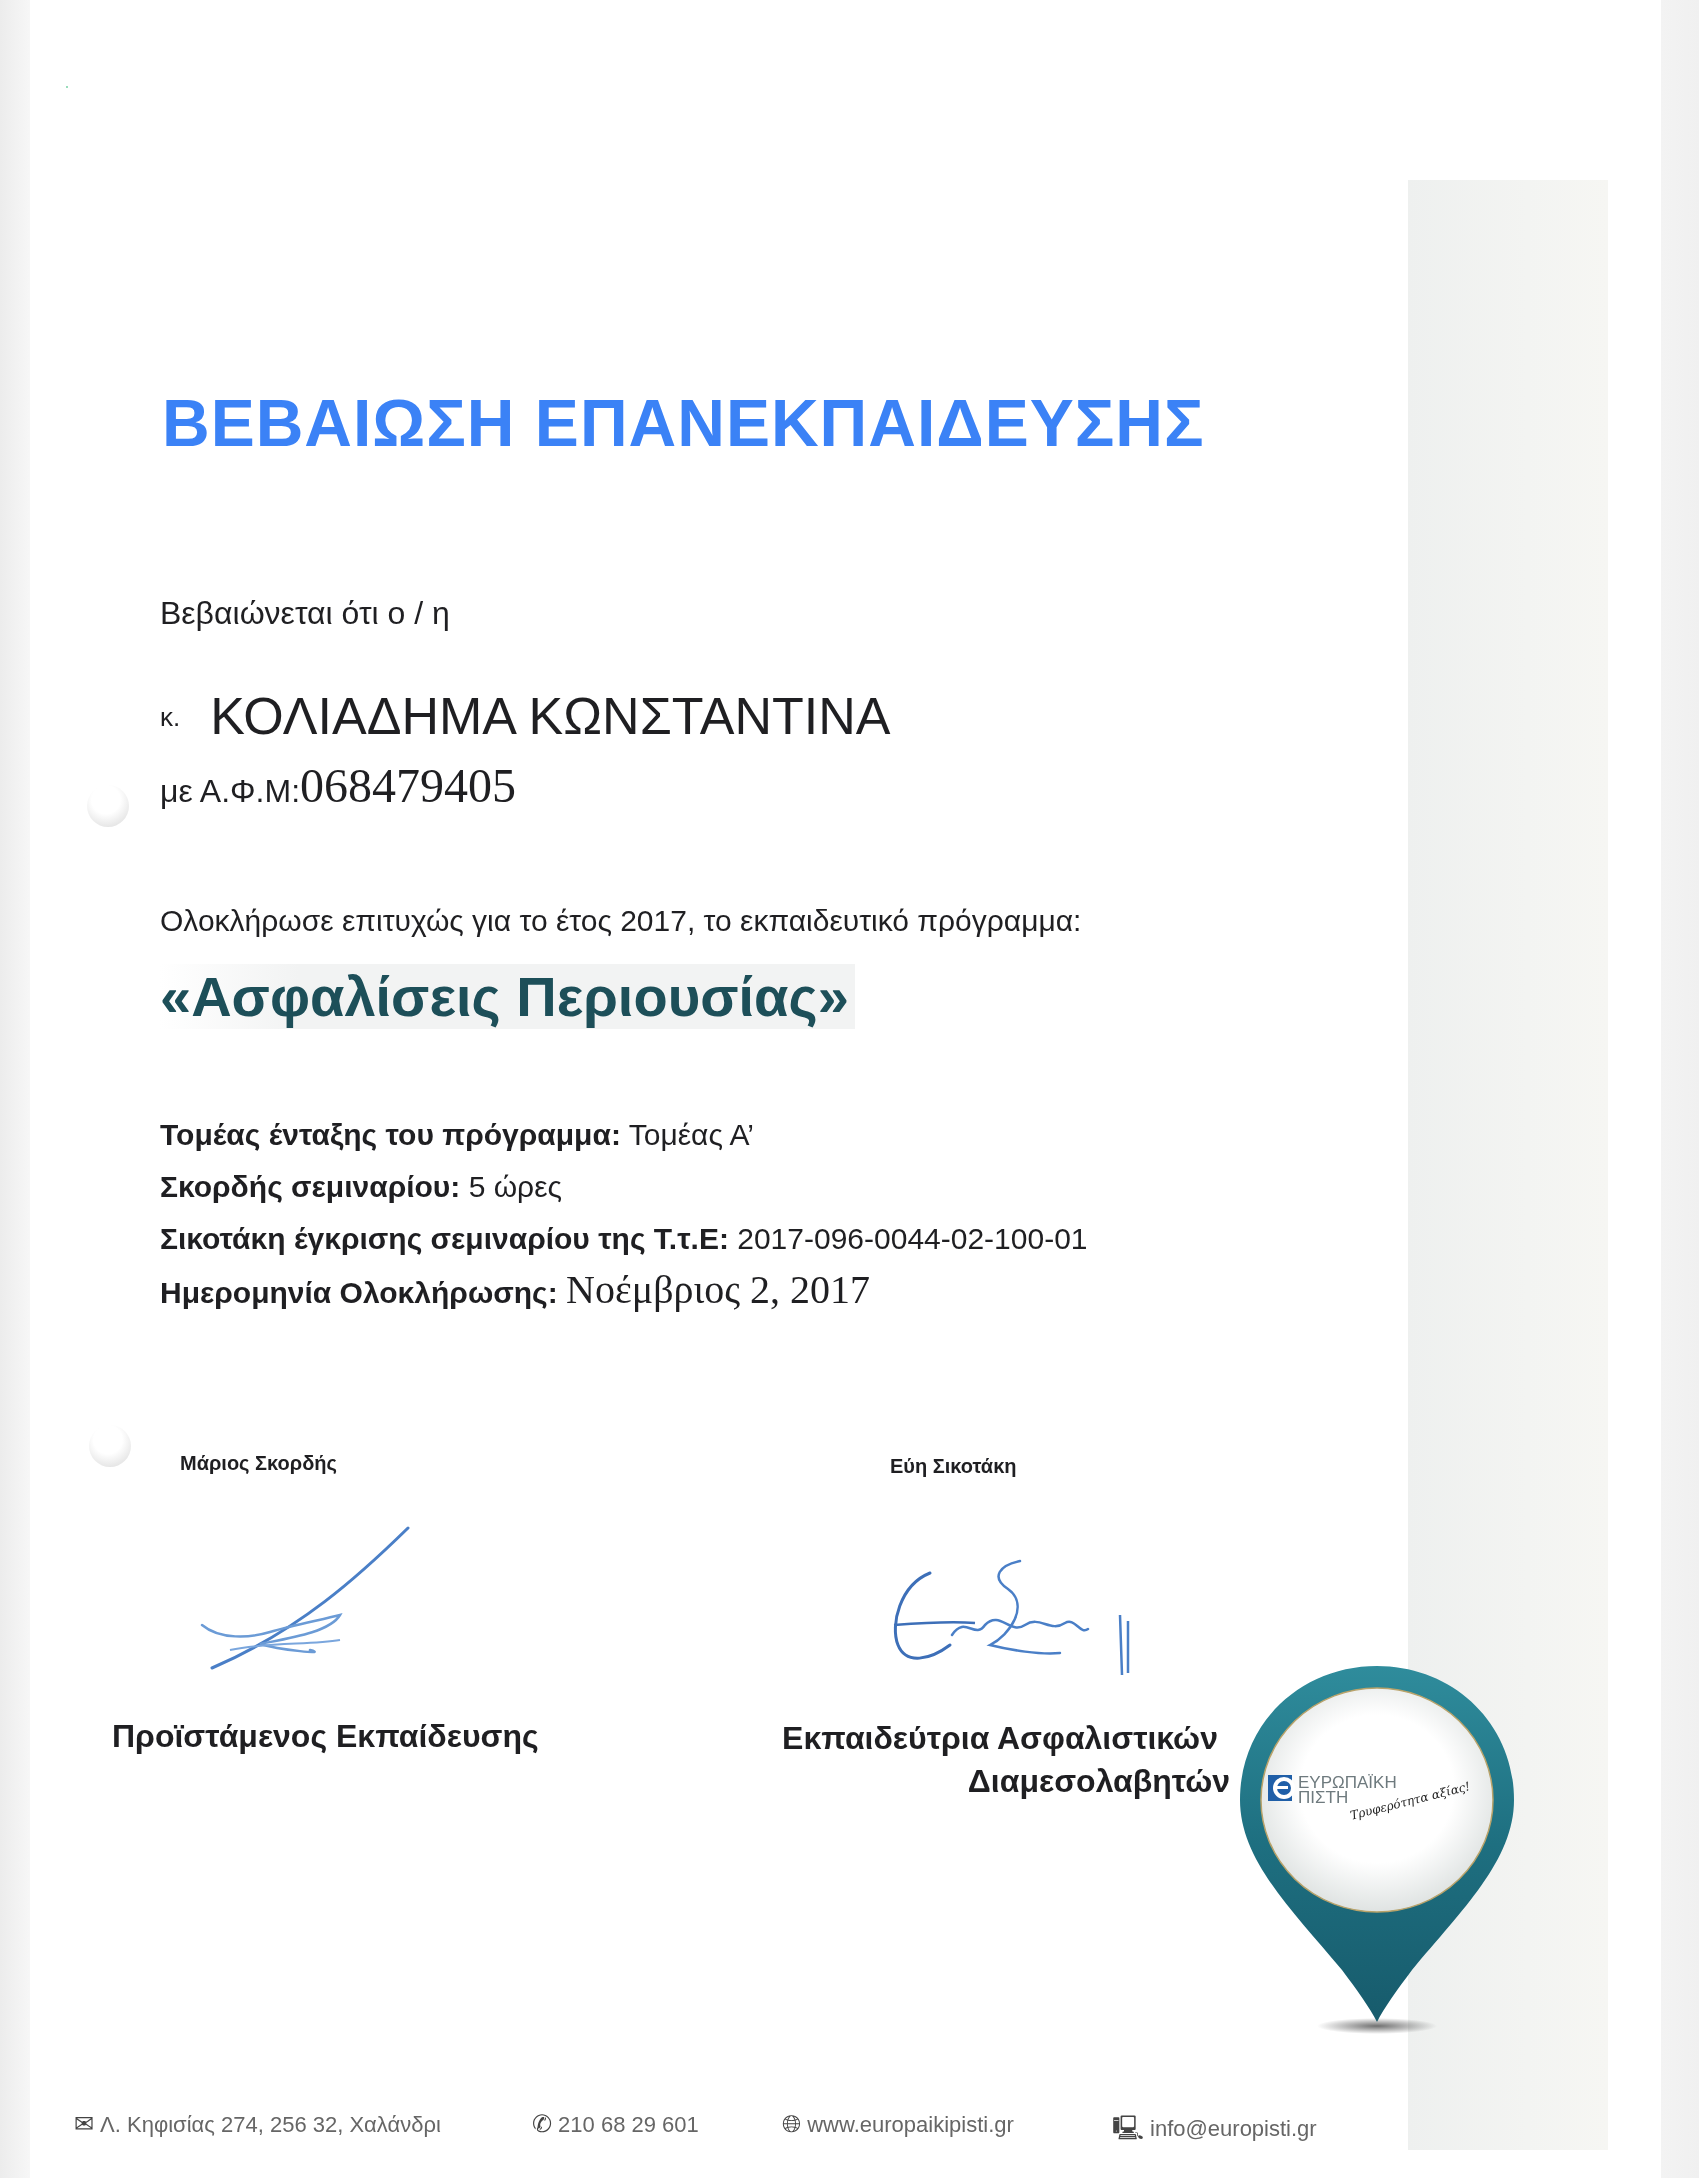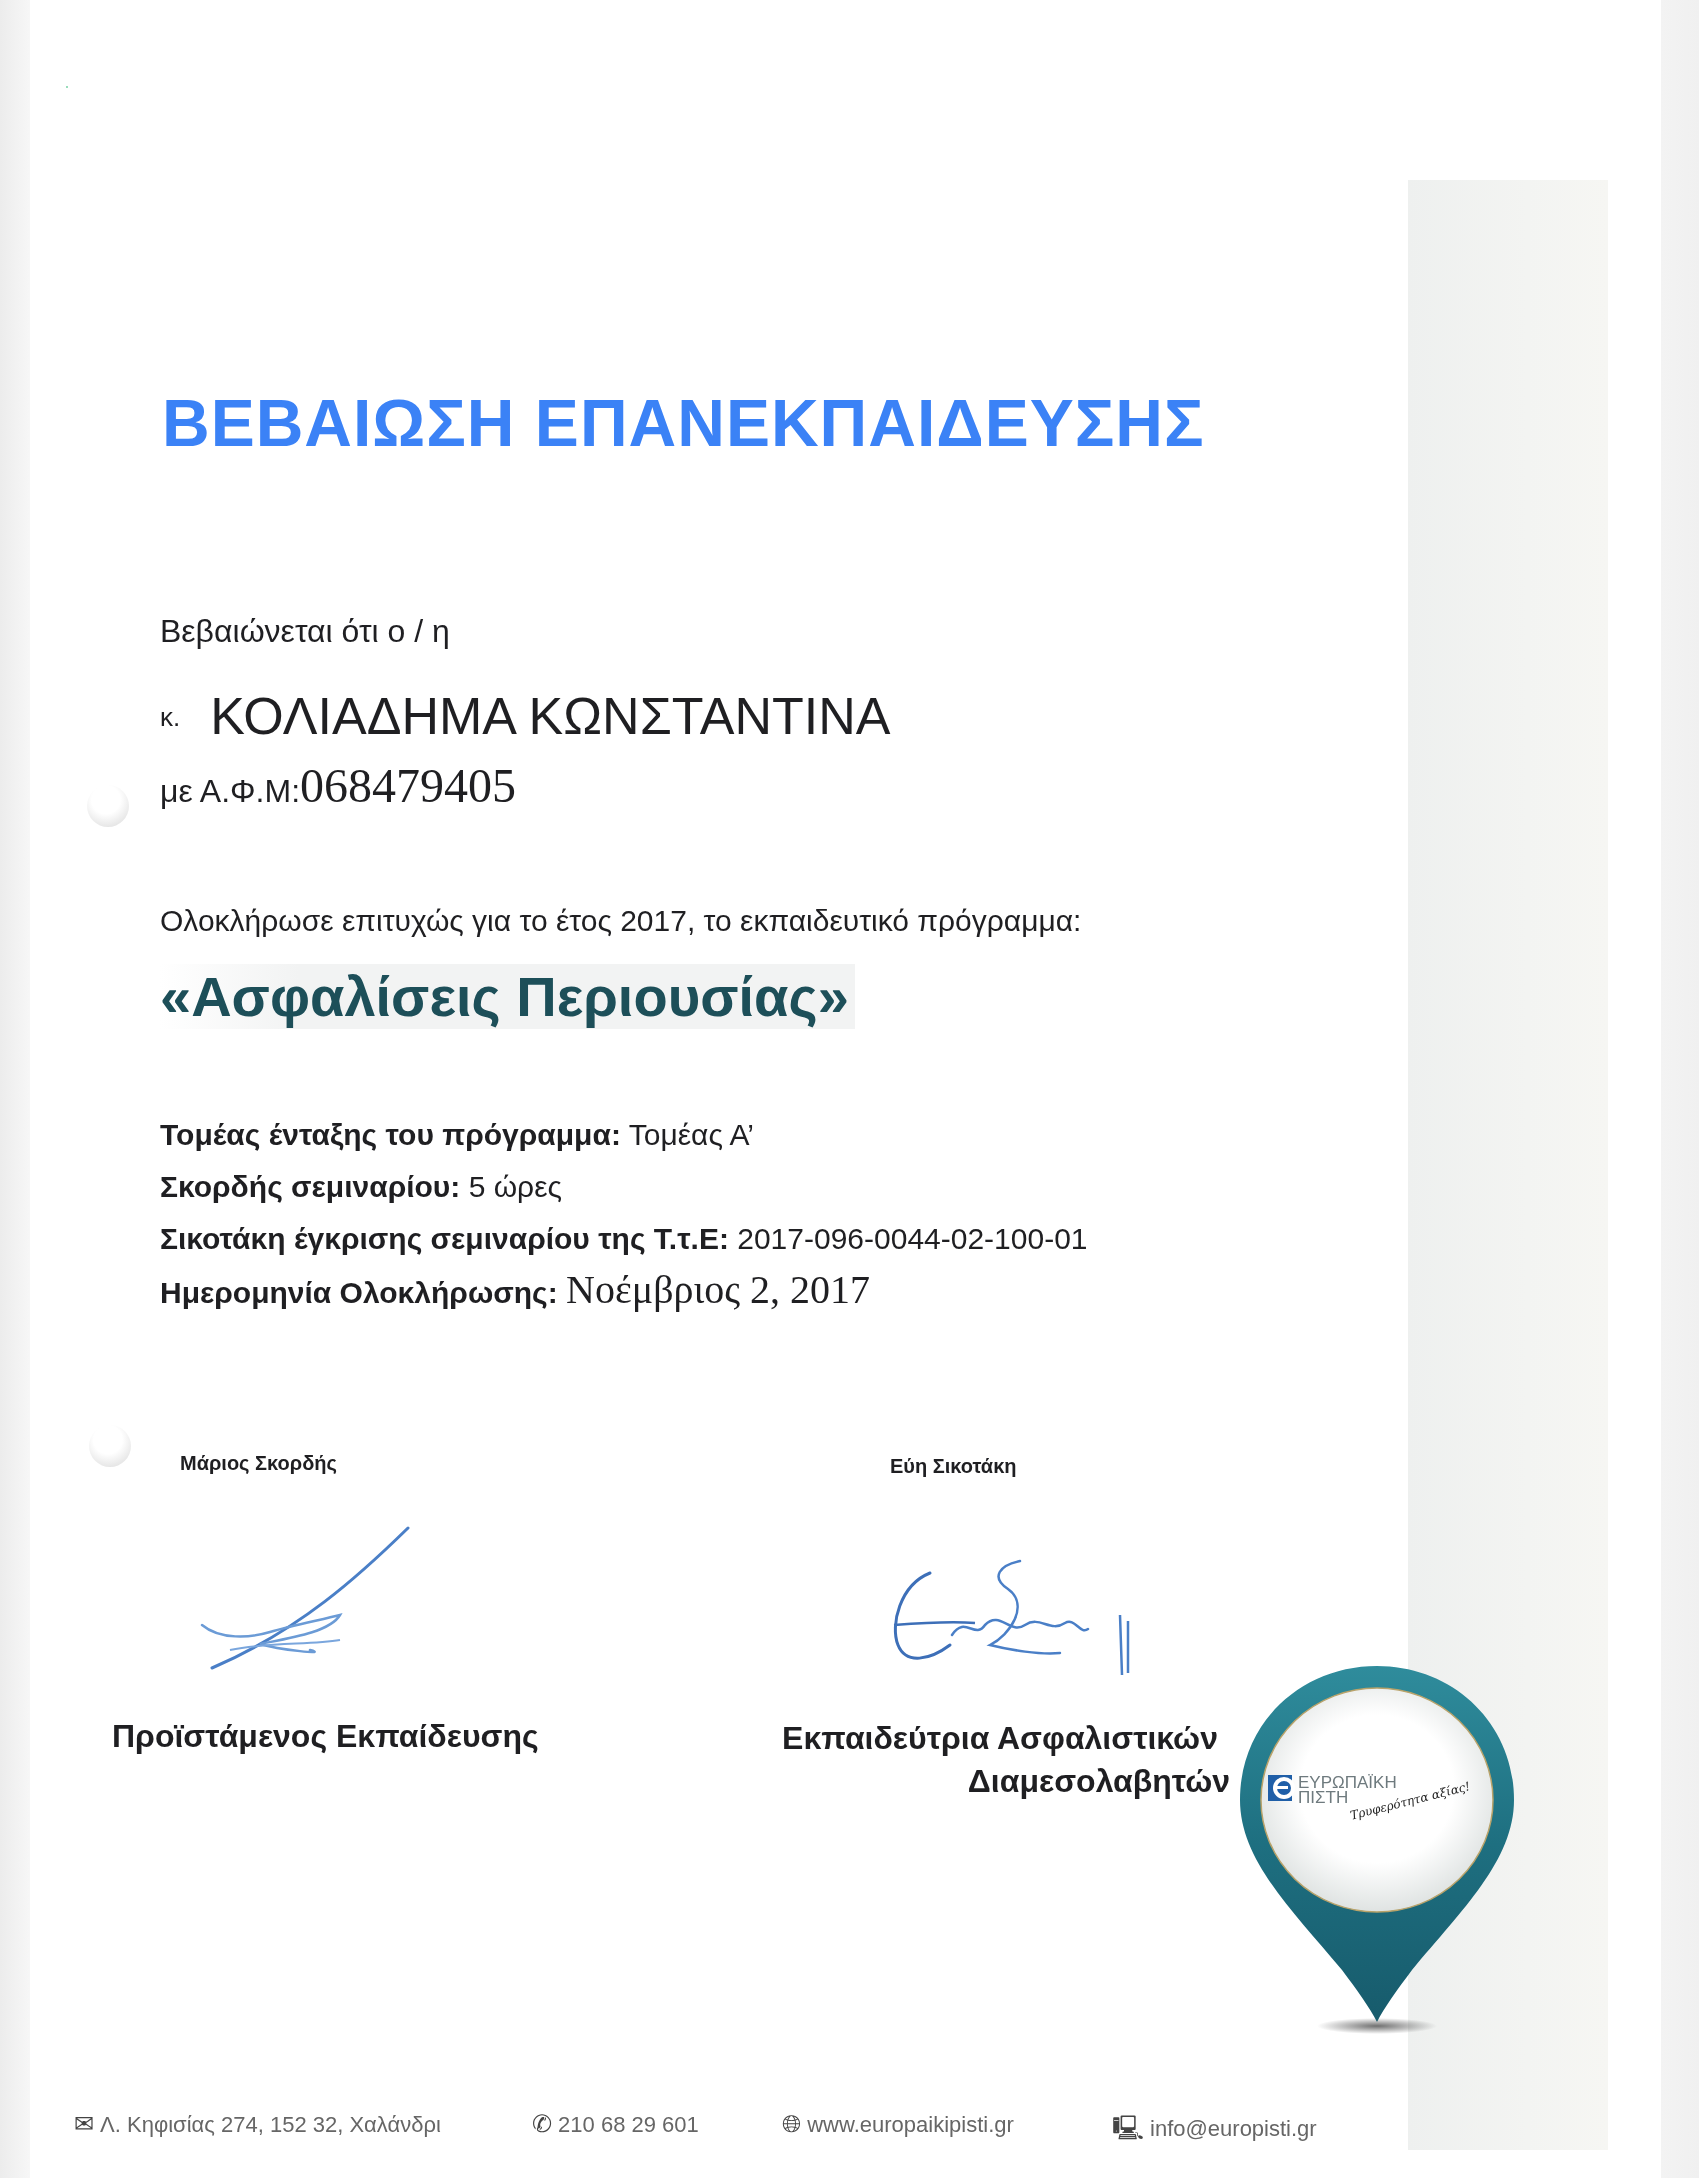--- a/index.html
+++ b/index.html
@@ -13,21 +13,21 @@
   .edge-right { position: absolute; right: 0; top: 0; width: 38px; height: 2178px; background: linear-gradient(90deg,#f3f3f3,#f0f0f0); }
   .side-panel { position: absolute; left: 1408px; top: 180px; width: 200px; height: 1970px; background: linear-gradient(90deg,#eef0ef,#f3f4f2 60%,#f6f6f3); }
   .punch { position: absolute; width: 42px; height: 42px; border-radius: 50%; background: radial-gradient(circle at 45% 35%, #ffffff 40%, #e7e7e7 75%, #d3d3d3 100%); }
   .speck { position: absolute; width: 2px; height: 2px; background: #9db; }
 
   .title {
     position: absolute; left: 162px; top: 385px;
     font-size: 66px; font-weight: bold; color: #3b82f6; letter-spacing: 1px;
   }
   .line { position: absolute; left: 160px; white-space: nowrap; }
-  .intro { top: 613px; font-size: 32px; }
+  .intro { top: 595px; font-size: 32px; }
   .name-row { top: 686px; }
   .name-prefix { font-size: 26px; margin-right: 30px; vertical-align: 8px; }
   .name { font-size: 52px; }
   .afm-row { top: 758px; }
   .afm-label { font-size: 32px; }
   .afm-value { font-family: "Liberation Serif", serif; font-size: 48px; }
   .completed { top: 904px; font-size: 30px; }
   .program {
     top: 964px; font-size: 56px; font-weight: bold; color: #1d4f59;
     background: linear-gradient(90deg, rgba(240,242,242,0) 0%, #f2f3f3 20%, #f2f3f3 100%);
@@ -133,21 +133,21 @@
   <rect x="36" y="115" width="24" height="26" fill="#1f5fa8"></rect>
   <circle cx="52" cy="128" r="11" fill="#ffffff"></circle>
   <circle cx="52" cy="128" r="7" fill="#1f5fa8"></circle>
   <rect x="44" y="126" width="12" height="3" fill="#ffffff"></rect>
   <text x="66" y="128" font-family="Liberation Sans, sans-serif" font-size="17" fill="#6e7a7e">ΕΥΡΩΠΑΪΚΗ</text>
   <text x="66" y="143" font-family="Liberation Sans, sans-serif" font-size="17" fill="#6e7a7e">ΠΙΣΤΗ</text>
   <text x="118" y="152" font-family="DejaVu Serif, serif" font-style="italic" font-size="12" fill="#222" transform="rotate(-14 150 150)">Τρυφερότητα αξίας!</text>
 </svg>
 
 <div class="footer" style="left:74px;">
-  <span class="ic">✉</span><span>Λ. Κηφισίας 274, 152 32, Χαλάνδρι</span>
+  <span class="ic">✉</span><span>Λ. Κηφισίας 274, 256 32, Χαλάνδρι</span>
 </div>
 <div class="footer" style="left:532px;">
   <span class="ic">✆</span><span>210 68 29 601</span>
 </div>
 <div class="footer" style="left:782px;">
   <span class="ic">🌐︎</span><span>www.europaikipisti.gr</span>
 </div>
 <div class="footer" style="left:1112px;">
   <span class="ic">🖳</span><span>info@europisti.gr</span>
 </div>

